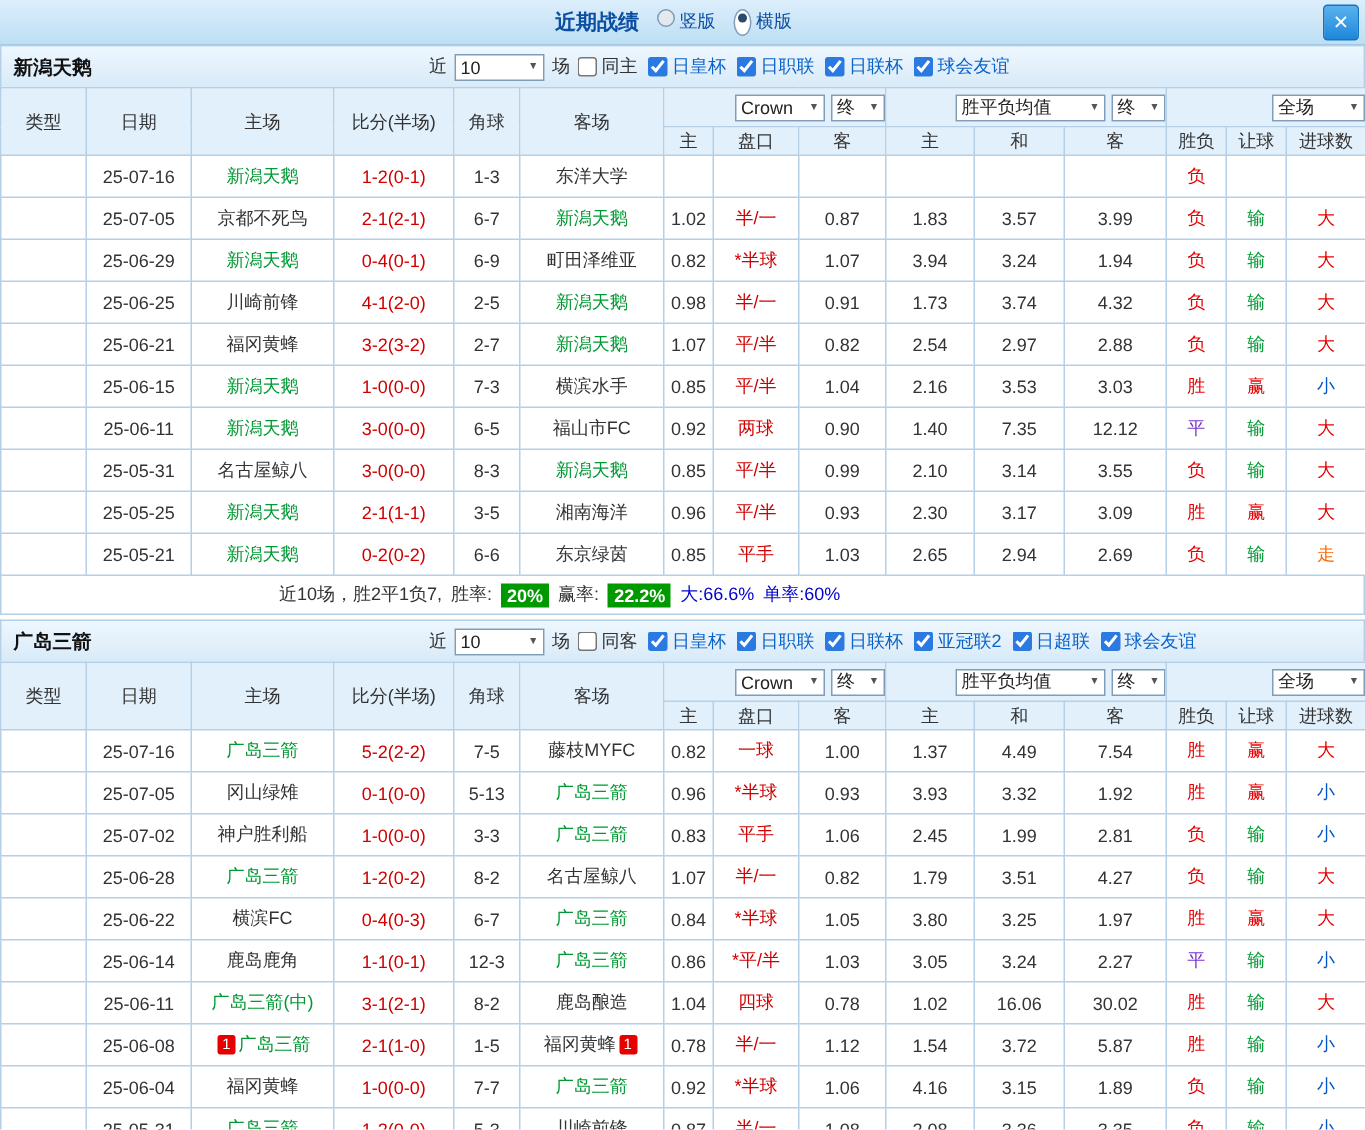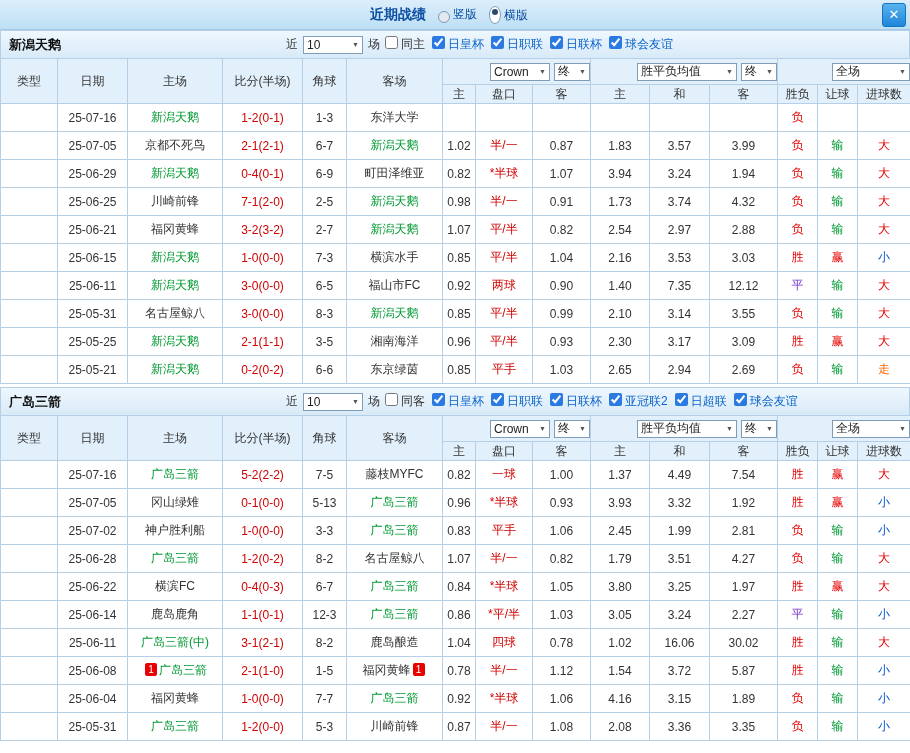--- a/index.html
+++ b/index.html
@@ -1,39 +1,39 @@
 <!DOCTYPE html>
 <html><head>
 <meta charset="utf-8">
 <style>
   *{box-sizing:border-box;margin:0;padding:0}
   html,body{width:910px;height:753px;overflow:hidden}
   body{font-family:"Liberation Sans","DejaVu Sans",sans-serif;font-size:12px;color:#333;background:#fff}
   
   .topbar{position:relative;height:30px;background:linear-gradient(180deg,#dceefb,#bedff4);border-bottom:1px solid #a5c8e4;display:flex;align-items:center;justify-content:center}
   .tb-title{font-size:14px;font-weight:bold;color:#0b4ea2;margin-right:12px}
-  .radio{display:inline-flex;align-items:flex-end;margin-right:12px;cursor:pointer}
+  .radio{display:inline-flex;align-items:flex-start;margin-right:12px;cursor:pointer}
   .rdot{width:12px;height:12px;border-radius:50%;border:1px solid #7d9cb8;background:#fff;display:inline-block;position:relative;margin-right:3px}
   .rdot.unsel{background:#e4e9ee}
   .rdot.sel::after{content:"";position:absolute;left:2px;top:2px;width:6px;height:6px;border-radius:50%;background:#2b4a6b}
   .rlabel{color:#0b4ea2}
   .close-btn{position:absolute;right:4px;top:3px;width:24px;height:24px;background:linear-gradient(180deg,#5ab2ef,#1e87d9);border:1px solid #1673be;border-radius:3px;color:#fff;font-size:13px;font-weight:bold;text-align:center;line-height:22px;cursor:pointer}
   
   .section-bar{height:28px;display:flex;align-items:center;background:linear-gradient(180deg,#eef7fe,#d8eaf8);border:1px solid #b4cfe6;border-bottom:none}
   .team-title{flex:0 0 285px;padding-left:8px;font-size:13px;font-weight:bold;color:#111}
   .filter{display:flex;align-items:center;gap:5px}
   .chk-list{display:inline-flex;align-items:center}
-  .chk{display:inline-flex;align-items:flex-start;margin-right:7px;cursor:pointer}
+  .chk{display:inline-flex;align-items:center;margin-right:7px;cursor:pointer}
   .chk input{width:13px;height:13px;margin:0 3px 0 0;accent-color:#2a7ae2}
   .lbl-dark{color:#333}
   .lbl-blue{color:#0a62c9}
   
   .sel{display:inline-flex;align-items:center;justify-content:space-between;height:18px;border:1px solid #7f9db9;background:#fff;padding:0 3px;cursor:pointer;font-size:12px;color:#222}
   .arr{font-size:7px;color:#555;margin-left:4px}
-  .w40{width:60px}.w58{width:60px}.w36{width:36px}.w84{width:100px}.w62{width:78px}
+  .w40{width:60px}.w58{width:60px}.w36{width:36px}.w84{width:100px}.w62{width:62px}
   .selwrap{display:flex;justify-content:flex-end;align-items:center;gap:4px}
   
   table.matches{width:910px;table-layout:fixed;border-collapse:collapse}
   .matches th,.matches td{border:1px solid #b4cfe6;text-align:center;overflow:hidden;white-space:nowrap}
   .matches thead th{background:#e2f0fb;font-weight:normal;color:#333}
   .hrow1 th{height:26px}
   .hrow2 th{height:19px}
   .matches td{height:28px;background:#fff}
   td.lg{color:#fff}
   .lg-cup{background:#454d3a}
@@ -231,21 +231,21 @@
     <td>1.94</td>
     <td class="t-red">负</td>
     <td class="t-green">输</td>
     <td class="t-red">大</td>
   </tr>
 
   <tr>
     <td class="lg lg-j1">日职联</td>
     <td>25-06-25</td>
     <td><span>川崎前锋</span></td>
-    <td class="score">7-1(2-0)</td>
+    <td class="score">4-1(2-0)</td>
     <td>2-5</td>
     <td><span class="focal">新潟天鹅</span></td>
     <td>0.98</td>
     <td class="hcp">半/一</td>
     <td>0.91</td>
     <td>1.73</td>
     <td>3.74</td>
     <td>4.32</td>
     <td class="t-red">负</td>
     <td class="t-green">输</td>
@@ -354,20 +354,29 @@
     <td>1.03</td>
     <td>2.65</td>
     <td>2.94</td>
     <td>2.69</td>
     <td class="t-red">负</td>
     <td class="t-green">输</td>
     <td class="t-orange">走</td>
   </tr>
 </tbody>
   </table>
+  <div class="stats-footer">
+    <span>近10场，胜2平1负7,</span>
+    <span>胜率:</span>
+    <span class="pct">20%</span>
+    <span>赢率:</span>
+    <span class="pct">22.2%</span>
+    <span class="sf-blue">大:66.6%</span>
+    <span class="sf-blue">单率:60%</span>
+  </div>
 </div>
 
 <div class="gap"></div>
 
 <div class="section">
   <div class="section-bar">
     <div class="team-title">广岛三箭</div>
     <div class="filter">
       <span>近</span>
       <span class="sel w40">

